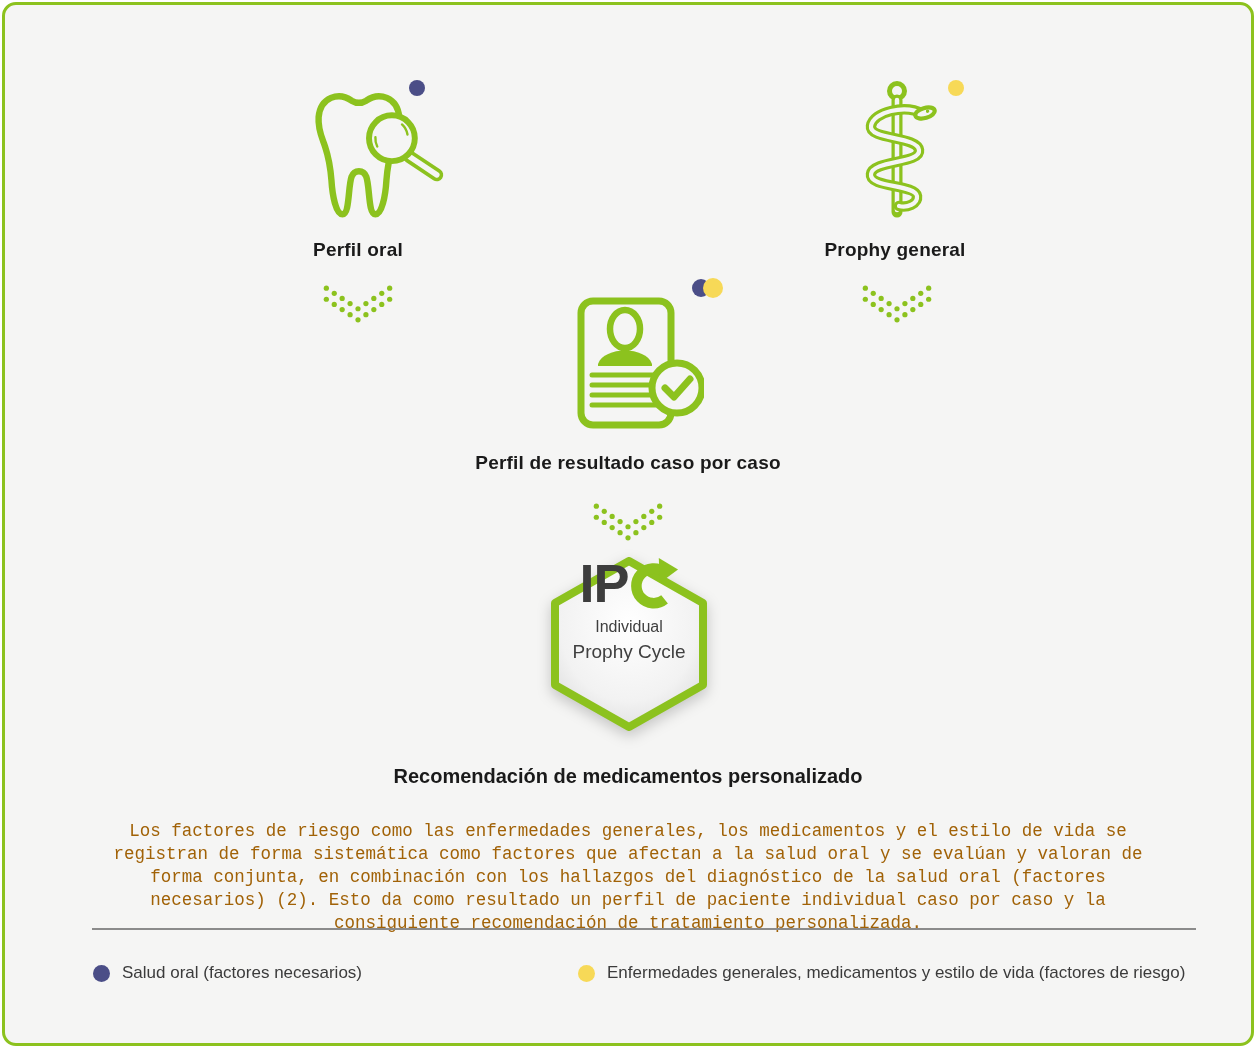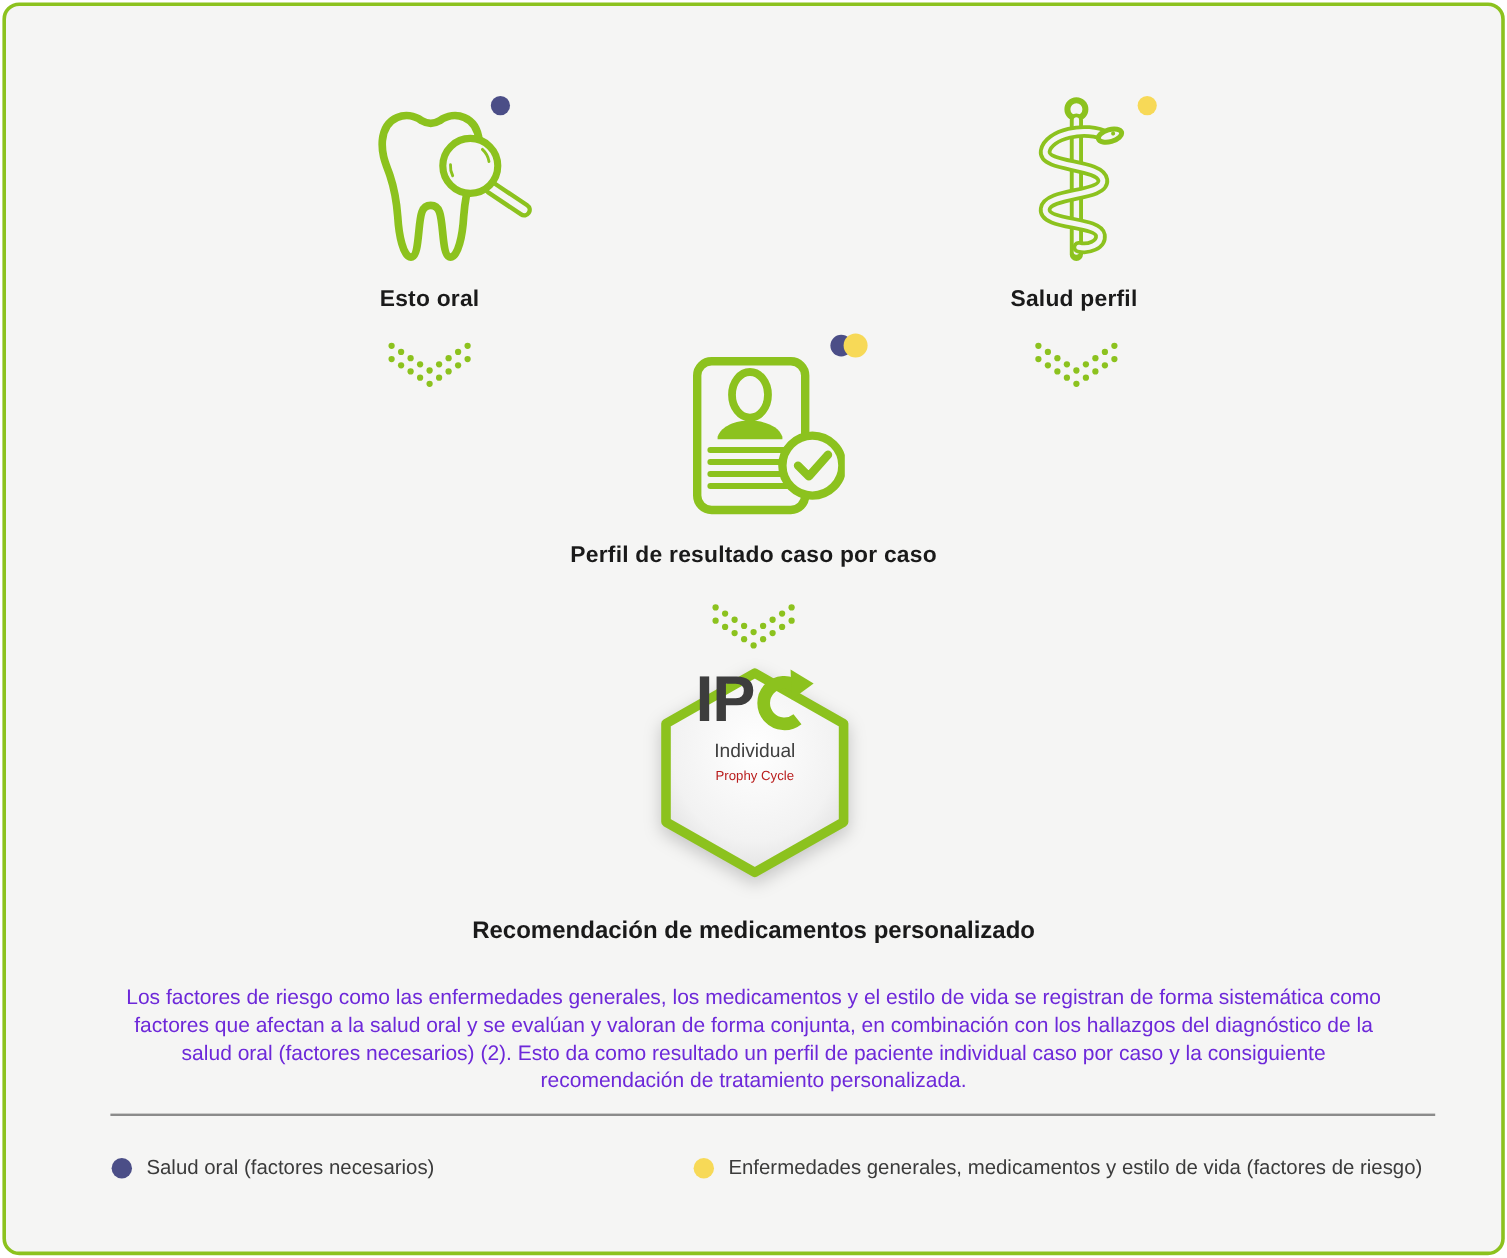--- a/index.html
+++ b/index.html
@@ -21,28 +21,28 @@
   .dot-blue { background:#4b4e87; }
   .dot-yellow { background:#f7d957; }
   .chev { position:absolute; }
   .hex-wrap { position:absolute; left:546px; top:556px; width:166px; height:176px;
     filter:drop-shadow(0 5px 7px rgba(0,0,0,0.20)); }
   .hex-text { position:absolute; left:546px; top:556px; width:166px; height:176px;
     display:flex; flex-direction:column; align-items:center; }
   .ipc-row { display:flex; align-items:center; height:54px; }
   .ipc-ip { font-size:54px; font-weight:bold; color:#3d3d3d; letter-spacing:-1px; line-height:1; }
   .ipc-individual { font-size:16px; color:#3f3f3f; margin-top:8px; }
-  .ipc-prophy { font-size:11px; color:#b91c1c; margin-top:5px; }
+  .ipc-prophy { font-size:19px; color:#404040; margin-top:5px; }
   .rec-title {
     position:absolute; left:0; top:765px; width:1256px; text-align:center;
     font-size:20px; font-weight:bold; color:#1a1a1a;
   }
   .rec-body {
     position:absolute; left:50%; transform:translateX(-50%); top:820px; width:1052px;
-    text-align:center; font-size:17.5px; line-height:23px; color:#6d28d9;
+    text-align:center; font-size:17.5px; line-height:23px; color:#a16207;font-family:Liberation Mono, monospace;
   }
   .divider {
     position:absolute; left:92px; top:928px; width:1104px; height:2px; background:#8b8b8b;
   }
   .legend-item { position:absolute; top:963px; display:flex; align-items:center; }
   .legend-dot { width:17px; height:17px; border-radius:50%; margin-right:12px; flex:none; }
   .legend-label { font-size:17px; color:#3b3b3b; white-space:nowrap; }
   svg { display:block; }
 </style>
 </head>
@@ -82,40 +82,40 @@
     <svg width="140" height="142" viewBox="0 0 150 155" fill="none">
       <path d="M 44,16 C 30,6 10,12 8,34 C 7,48 12,57 15,66 C 19,78 21,90 22,103 C 23,120 27,140 34,140 C 42,140 40,110 44,99 C 47,91 57,91 60,99 C 64,110 62,140 70,140 C 77,140 81,120 82,103 C 83,90 85,78 89,66 C 92,57 97,48 96,34 C 94,12 74,6 60,16 C 55,19 49,19 44,16 Z" stroke="#8cc21e" stroke-width="7" stroke-linejoin="round"></path>
       <line x1="107" y1="77" x2="137" y2="97" stroke="#8cc21e" stroke-width="14" stroke-linecap="round"></line>
       <line x1="107" y1="77" x2="137" y2="97" stroke="#f5f5f4" stroke-width="6" stroke-linecap="round"></line>
       <circle cx="88" cy="57" r="25" fill="#f5f5f4" stroke="#8cc21e" stroke-width="6.5"></circle>
       <path d="M 99,42 A 19,19 0 0 1 105,53" stroke="#8cc21e" stroke-width="2.6" stroke-linecap="round"></path>
       <path d="M 72,66 A 19,19 0 0 1 70,56" stroke="#8cc21e" stroke-width="2.6" stroke-linecap="round"></path>
     </svg>
   </div>
   <div class="dot dot-blue" style="left:409px; top:80px; width:16px; height:16px;"></div>
-  <div class="node-label" style="left:258px; top:239px; width:200px;">Esto oral</div>
+  <div class="node-label" style="left:258px; top:239px; width:200px;">Perfil oral</div>
   <svg class="chev" style="left:320px; top:282px;" width="76" height="44" viewBox="0 0 96 52">
       <use href="#chevdots"></use>
     </svg>
 
   <div class="abs" style="left:857px; top:80px;">
     <svg width="80" height="140" viewBox="0 0 80 140" fill="none">
       <circle cx="40" cy="11" r="7.5" stroke="#8cc21e" stroke-width="5"></circle>
       <line x1="40" y1="20" x2="40" y2="132" stroke="#8cc21e" stroke-width="11" stroke-linecap="round"></line>
       <line x1="40" y1="20" x2="40" y2="130" stroke="#f5f5f4" stroke-width="4.5" stroke-linecap="round"></line>
       <path d="M 66,34 C 48,24 16,32 14,46 C 12,60 60,56 62,70 C 64,84 16,80 14,94 C 12,108 58,104 60,116 C 61,124 50,128 42,126" stroke="#8cc21e" stroke-width="10.5" stroke-linecap="round" fill="none"></path>
       <path d="M 66,34 C 48,24 16,32 14,46 C 12,60 60,56 62,70 C 64,84 16,80 14,94 C 12,108 58,104 60,116 C 61,124 50,128 42,126" stroke="#f5f5f4" stroke-width="4.2" stroke-linecap="round" fill="none"></path>
       <g transform="rotate(-16 68 33)">
         <ellipse cx="68" cy="33" rx="10" ry="5" fill="#f5f5f4" stroke="#8cc21e" stroke-width="4.2"></ellipse>
         <circle cx="71" cy="32" r="1.7" fill="#8cc21e"></circle>
       </g>
     </svg>
   </div>
   <div class="dot dot-yellow" style="left:948px; top:80px; width:16px; height:16px;"></div>
-  <div class="node-label" style="left:795px; top:239px; width:200px;">Salud perfil</div>
+  <div class="node-label" style="left:795px; top:239px; width:200px;">Prophy general</div>
   <svg class="chev" style="left:859px; top:282px;" width="76" height="44" viewBox="0 0 96 52">
       <use href="#chevdots"></use>
     </svg>
 
   <div class="dot dot-blue" style="left:692px; top:279px; width:18px; height:18px; z-index:1;"></div>
   <div class="dot dot-yellow" style="left:703px; top:278px; width:20px; height:20px; z-index:2;"></div>
   <div class="abs" style="left:576px; top:296px;">
     <svg width="128" height="136" viewBox="0 0 128 136" fill="none">
       <rect x="5" y="5" width="90" height="124" rx="12" stroke="#8cc21e" stroke-width="7"></rect>
       <ellipse cx="49" cy="33" rx="15" ry="19" stroke="#8cc21e" stroke-width="6.5"></ellipse>

